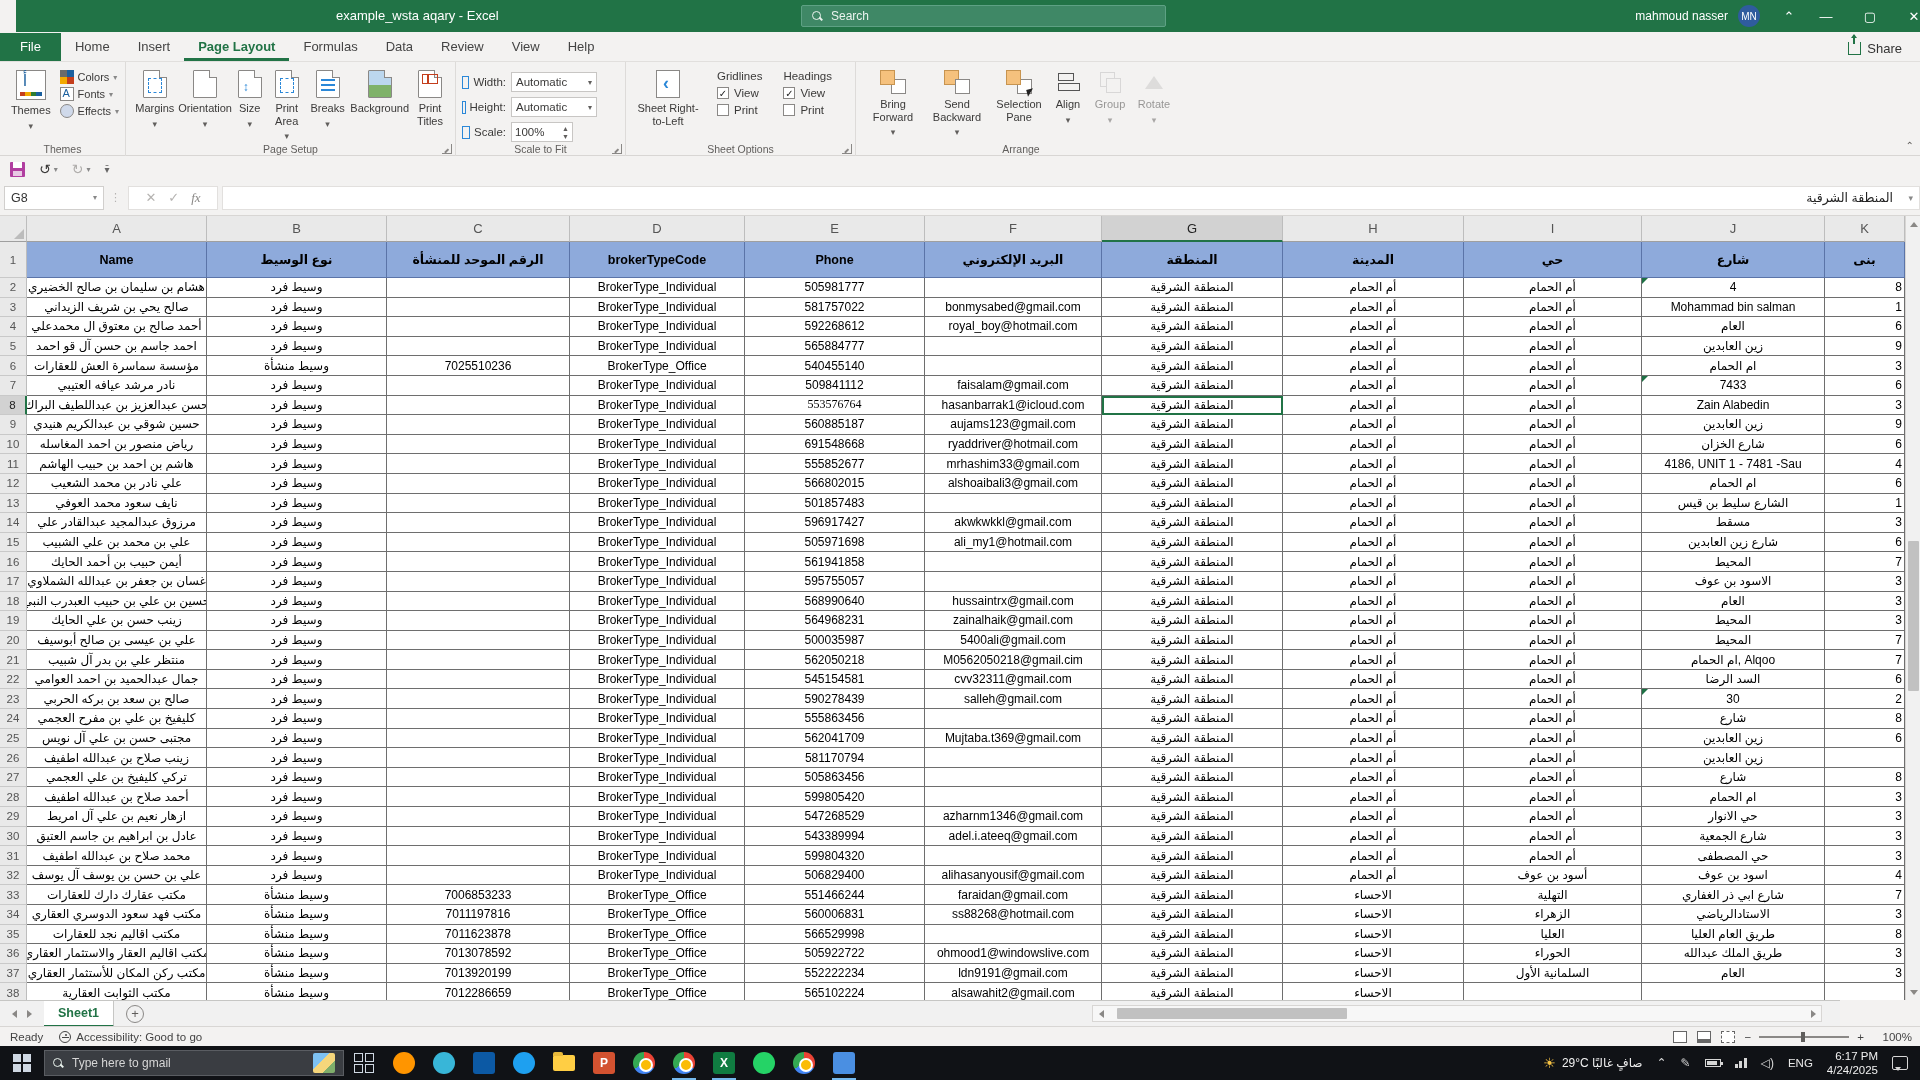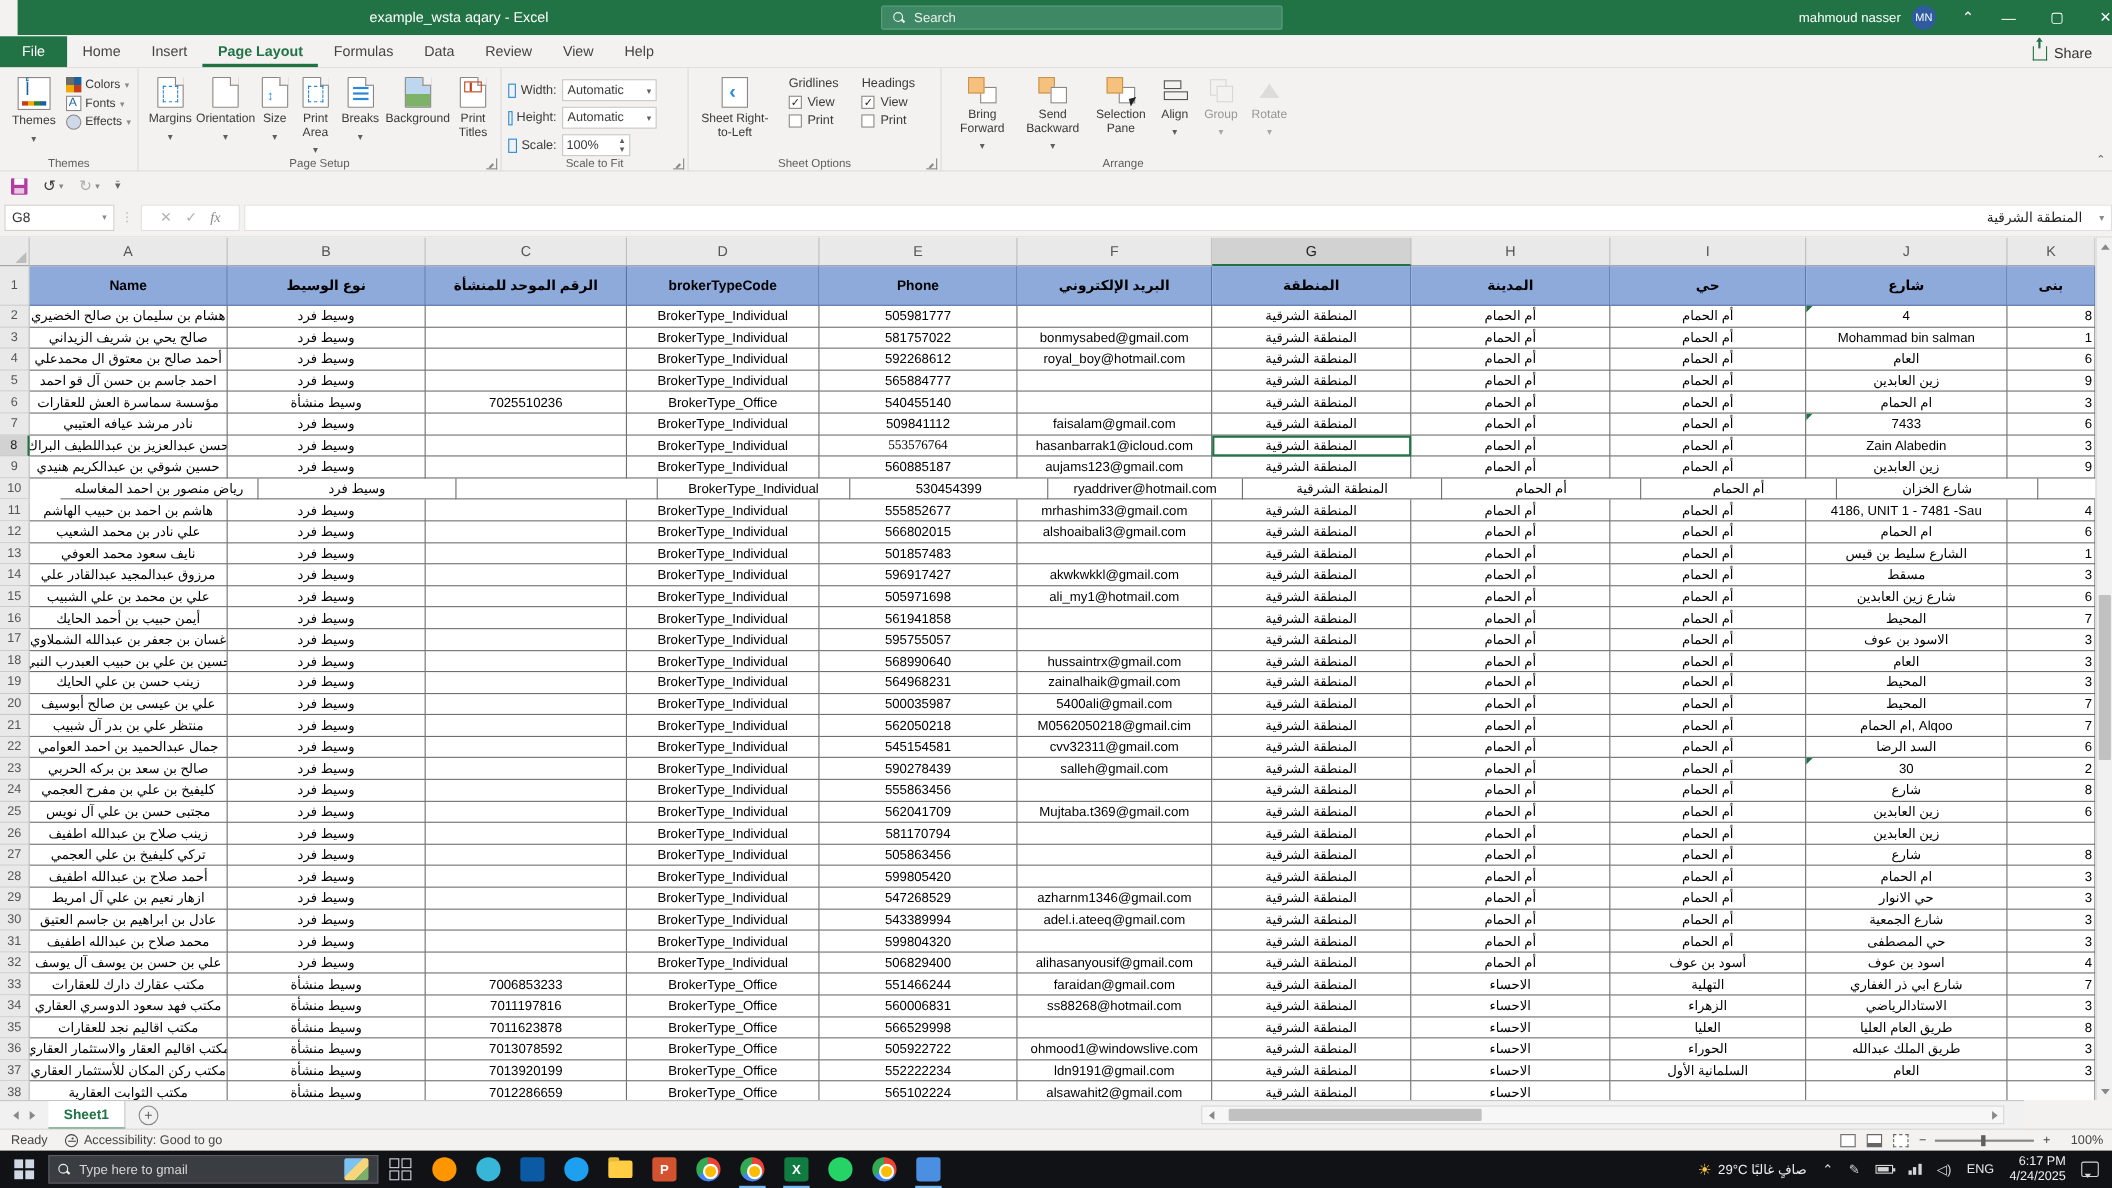--- a/index.html
+++ b/index.html
@@ -581,25 +581,25 @@
           <div class="dcell" style="width: 180px; flex: 0 0 180px;">560885187</div>
           <div class="dcell" style="width: 177px; flex: 0 0 177px;">aujams123@gmail.com</div>
           <div class="dcell" style="width: 181px; flex: 0 0 181px;">المنطقة الشرقية</div>
           <div class="dcell" style="width: 181px; flex: 0 0 181px;">أم الحمام</div>
           <div class="dcell" style="width: 178px; flex: 0 0 178px;">أم الحمام</div>
           <div class="dcell" style="width: 183px; flex: 0 0 183px;">زين العابدين</div>
           <div class="dcell right" style="width: 80px; flex: 0 0 80px;">9</div>
         </div>
         <div class="drow">
           <div class="ncell">10</div>
-          <div class="dcell" style="width: 180px; flex: 0 0 180px; margin-left: 28px;">رياض منصور بن احمد المغاسله</div>
-          <div class="dcell" style="width: 180px; flex: 0 0 180px;">وسيط فرد</div>
-          <div class="dcell" style="width: 183px; flex: 0 0 183px;"></div>
-          <div class="dcell" style="width: 175px; flex: 0 0 175px;">BrokerType_Individual</div>
-          <div class="dcell" style="width: 180px; flex: 0 0 180px;">530454399</div>
+          <div class="dcell" style="width: 180px; flex: 0 0 180px;">رياض منصور بن احمد المغاسله</div>
+          <div class="dcell" style="width: 180px; flex: 0 0 180px;">وسيط فرد</div>
+          <div class="dcell" style="width: 183px; flex: 0 0 183px;"></div>
+          <div class="dcell" style="width: 175px; flex: 0 0 175px;">BrokerType_Individual</div>
+          <div class="dcell" style="width: 180px; flex: 0 0 180px;">691548668</div>
           <div class="dcell" style="width: 177px; flex: 0 0 177px;">ryaddriver@hotmail.com</div>
           <div class="dcell" style="width: 181px; flex: 0 0 181px;">المنطقة الشرقية</div>
           <div class="dcell" style="width: 181px; flex: 0 0 181px;">أم الحمام</div>
           <div class="dcell" style="width: 178px; flex: 0 0 178px;">أم الحمام</div>
           <div class="dcell" style="width: 183px; flex: 0 0 183px;">شارع الخزان</div>
           <div class="dcell right" style="width: 80px; flex: 0 0 80px;">6</div>
         </div>
         <div class="drow">
           <div class="ncell">11</div>
           <div class="dcell" style="width: 180px; flex: 0 0 180px;">هاشم بن احمد بن حبيب الهاشم</div>

